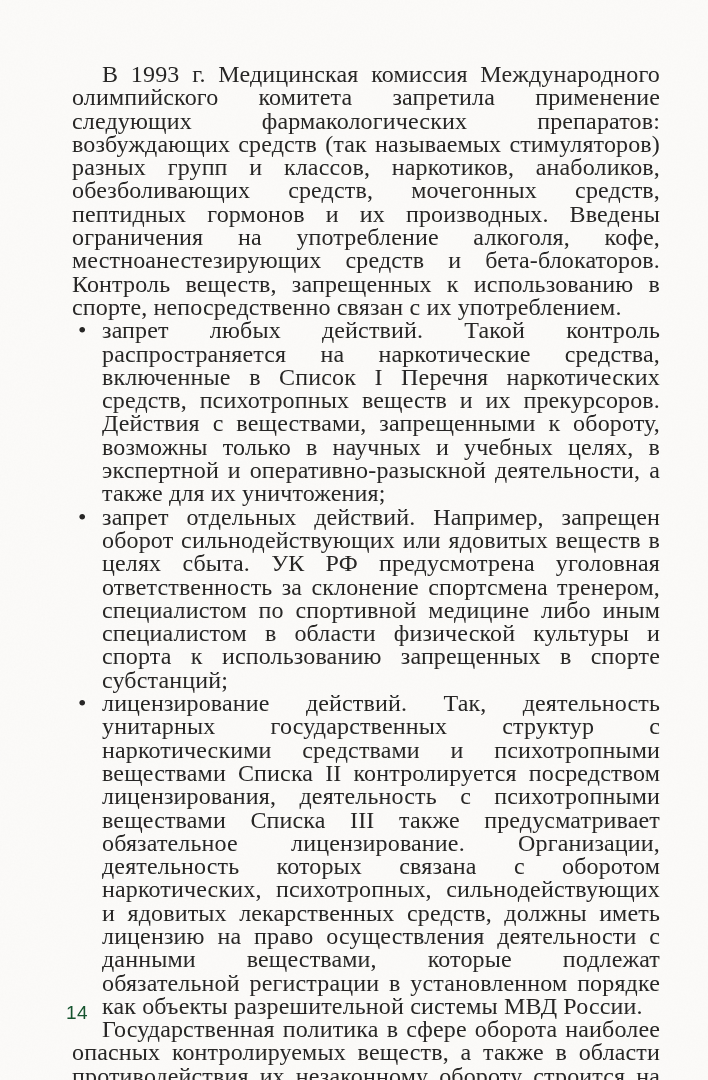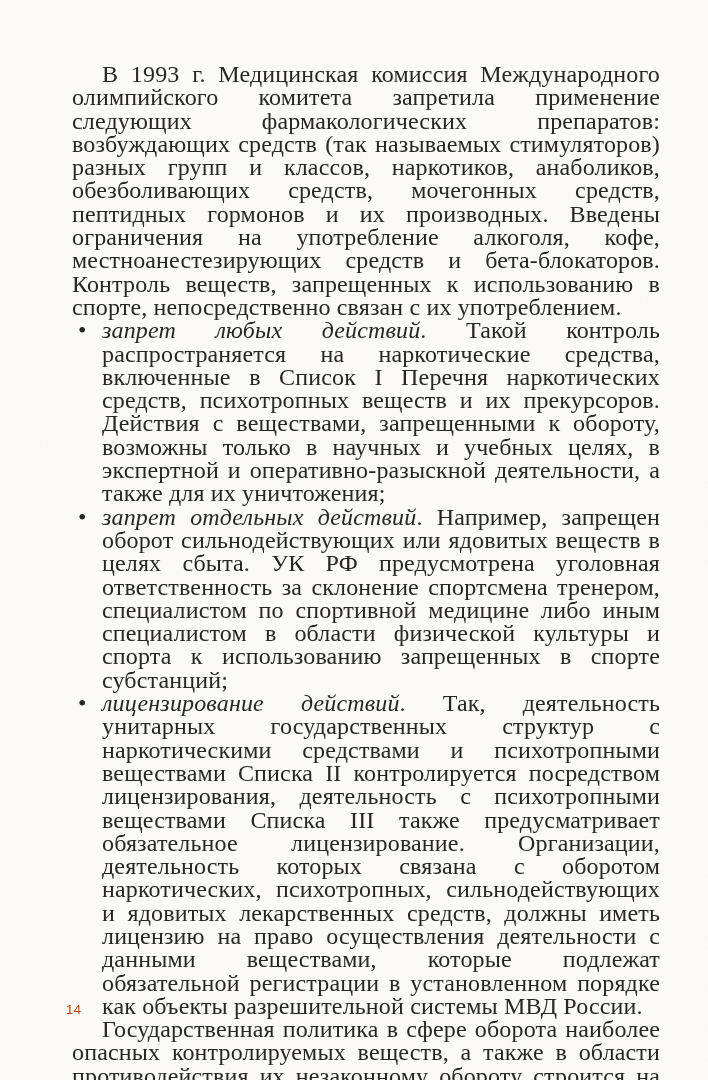--- a/index.html
+++ b/index.html
@@ -35,29 +35,29 @@
   .bullet-mark {
     flex: 0 0 30px;
     box-sizing: border-box;
     padding-left: 6px;
     text-align: left;
   }
   .bullet-text {
     flex: 1 1 auto;
     text-align: justify;
   }
-  .lead-italic { font-style: italic; }
+  .lead-italic { }
   .page-number {
     position: absolute;
     left: 66px;
     top: 1002px;
     font-family: "Liberation Sans", "DejaVu Sans", sans-serif;
-    font-size: 13px;
+    font-size: 19px;
     font-weight: 500;
-    color: #c2410c;
+    color: #14532d;
     letter-spacing: 0.5px;
   }
   .noise {
     position: absolute;
     left: 0; top: 0;
     width: 708px; height: 1080px;
     pointer-events: none;
     opacity: 0.05;
   }
 </style>

